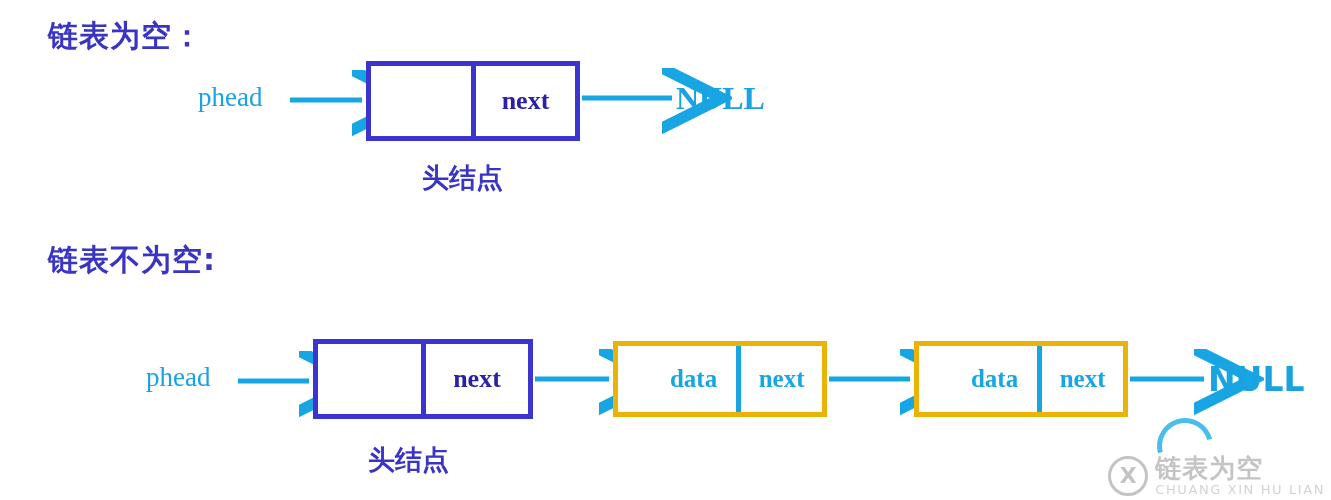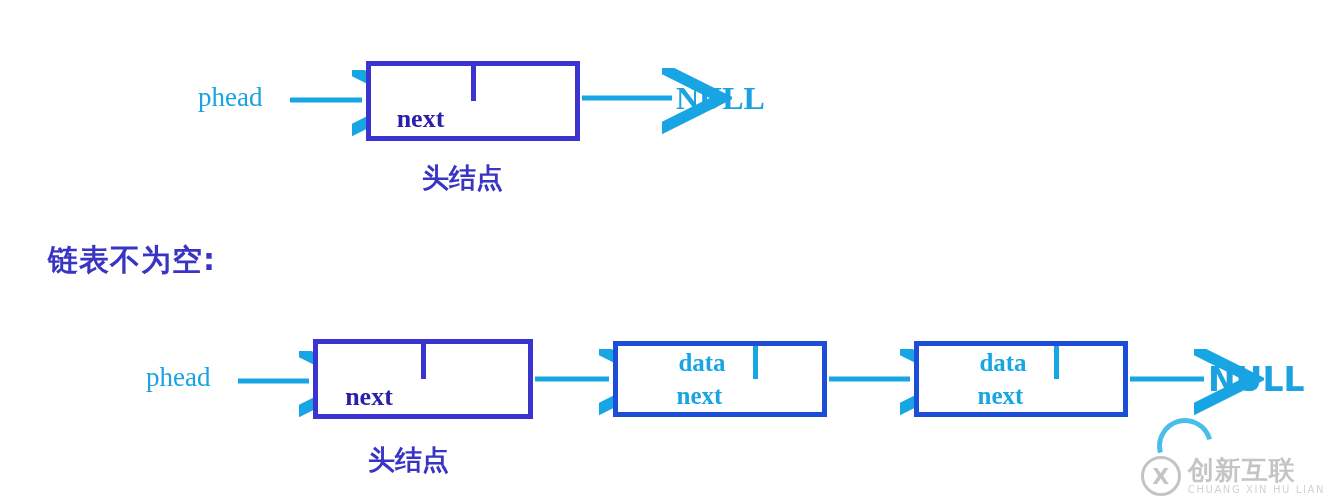--- a/index.html
+++ b/index.html
@@ -61,21 +61,20 @@
   #null-1  { left: 676px; top: 80px;  font-size: 32px; }
   #phead-2 { left: 146px; top: 362px; font-size: 27px; }
   #null-2  { left: 1208px;top: 360px; font-size: 33px; }
 
   
   .node {
     position: absolute;
     display: flex;
     box-sizing: border-box;
     background: #ffffff;
-    flex-direction: column;
   }
   .node .cell {
     box-sizing: border-box;
     display: flex;
     align-items: center;
     justify-content: center;
     font-family: "Liberation Serif", serif;
     font-weight: bold;
     white-space: nowrap;
   }
@@ -86,21 +85,21 @@
   }
   .node.head .cell {
     color: #2a21a8;
   }
   .node.head .cell.left {
     border-right: 5px solid #3b34cf;
   }
 
   
   .node.data {
-    border: 5px solid #1d4ed8;
+    border: 5px solid #eab308;
     padding-left: 33px;
   }
   .node.data .cell {
     color: #17a6e3;
   }
   .node.data .cell.left {
     border-right: 5px solid #17a6e3;
   }
 
   
@@ -179,21 +178,21 @@
   }
   .watermark .wm-cn {
     font-family: "DejaVu Sans", sans-serif;
     font-weight: bold;
     font-size: 26px;
     color: #9b9b9b;
     letter-spacing: 1px;
   }
   .watermark .wm-py {
     font-family: "DejaVu Sans", sans-serif;
-    font-size: 10px;
+    font-size: 13px;
     color: #b3b3b3;
     letter-spacing: 1.6px;
     margin-top: 2px;
   }
   .watermark-blue-arc {
     position: absolute;
     right: 118px;
     bottom: 26px;
     width: 46px;
     height: 46px;
@@ -223,20 +222,21 @@
 
     <line x1="238" y1="381" x2="309" y2="381" stroke="#17a6e3" stroke-width="5" marker-end="url(#ah)"></line>
 
     <line x1="535" y1="379" x2="609" y2="379" stroke="#17a6e3" stroke-width="5" marker-end="url(#ah)"></line>
 
     <line x1="829" y1="379" x2="910" y2="379" stroke="#17a6e3" stroke-width="5" marker-end="url(#ah)"></line>
 
     <line x1="1130" y1="379" x2="1204" y2="379" stroke="#17a6e3" stroke-width="5" marker-end="url(#ah)"></line>
   </svg>
 
+  <div class="section-title" id="title-empty">链表为空：</div>
 
   <div class="ptr-label" id="phead-1">phead</div>
 
   <div class="node head" id="node-head-1">
     <div class="cell left"></div>
     <div class="cell right">next</div>
   </div>
 
   <div class="null-label-serif" id="null-1">NULL</div>
 
@@ -262,18 +262,18 @@
   </div>
 
   <div class="null-label-sans" id="null-2">NULL</div>
 
   <div class="node-caption" id="caption-2">头结点</div>
 
   <div class="watermark-blue-arc"></div>
   <div class="watermark">
     <div class="wm-mark">X</div>
     <div class="wm-text">
-      <div class="wm-cn">创新互联</div>
+      <div class="wm-cn">链表为空</div>
       <div class="wm-py">CHUANG XIN HU LIAN</div>
     </div>
   </div>
 
 </div>
 
 </body></html>

